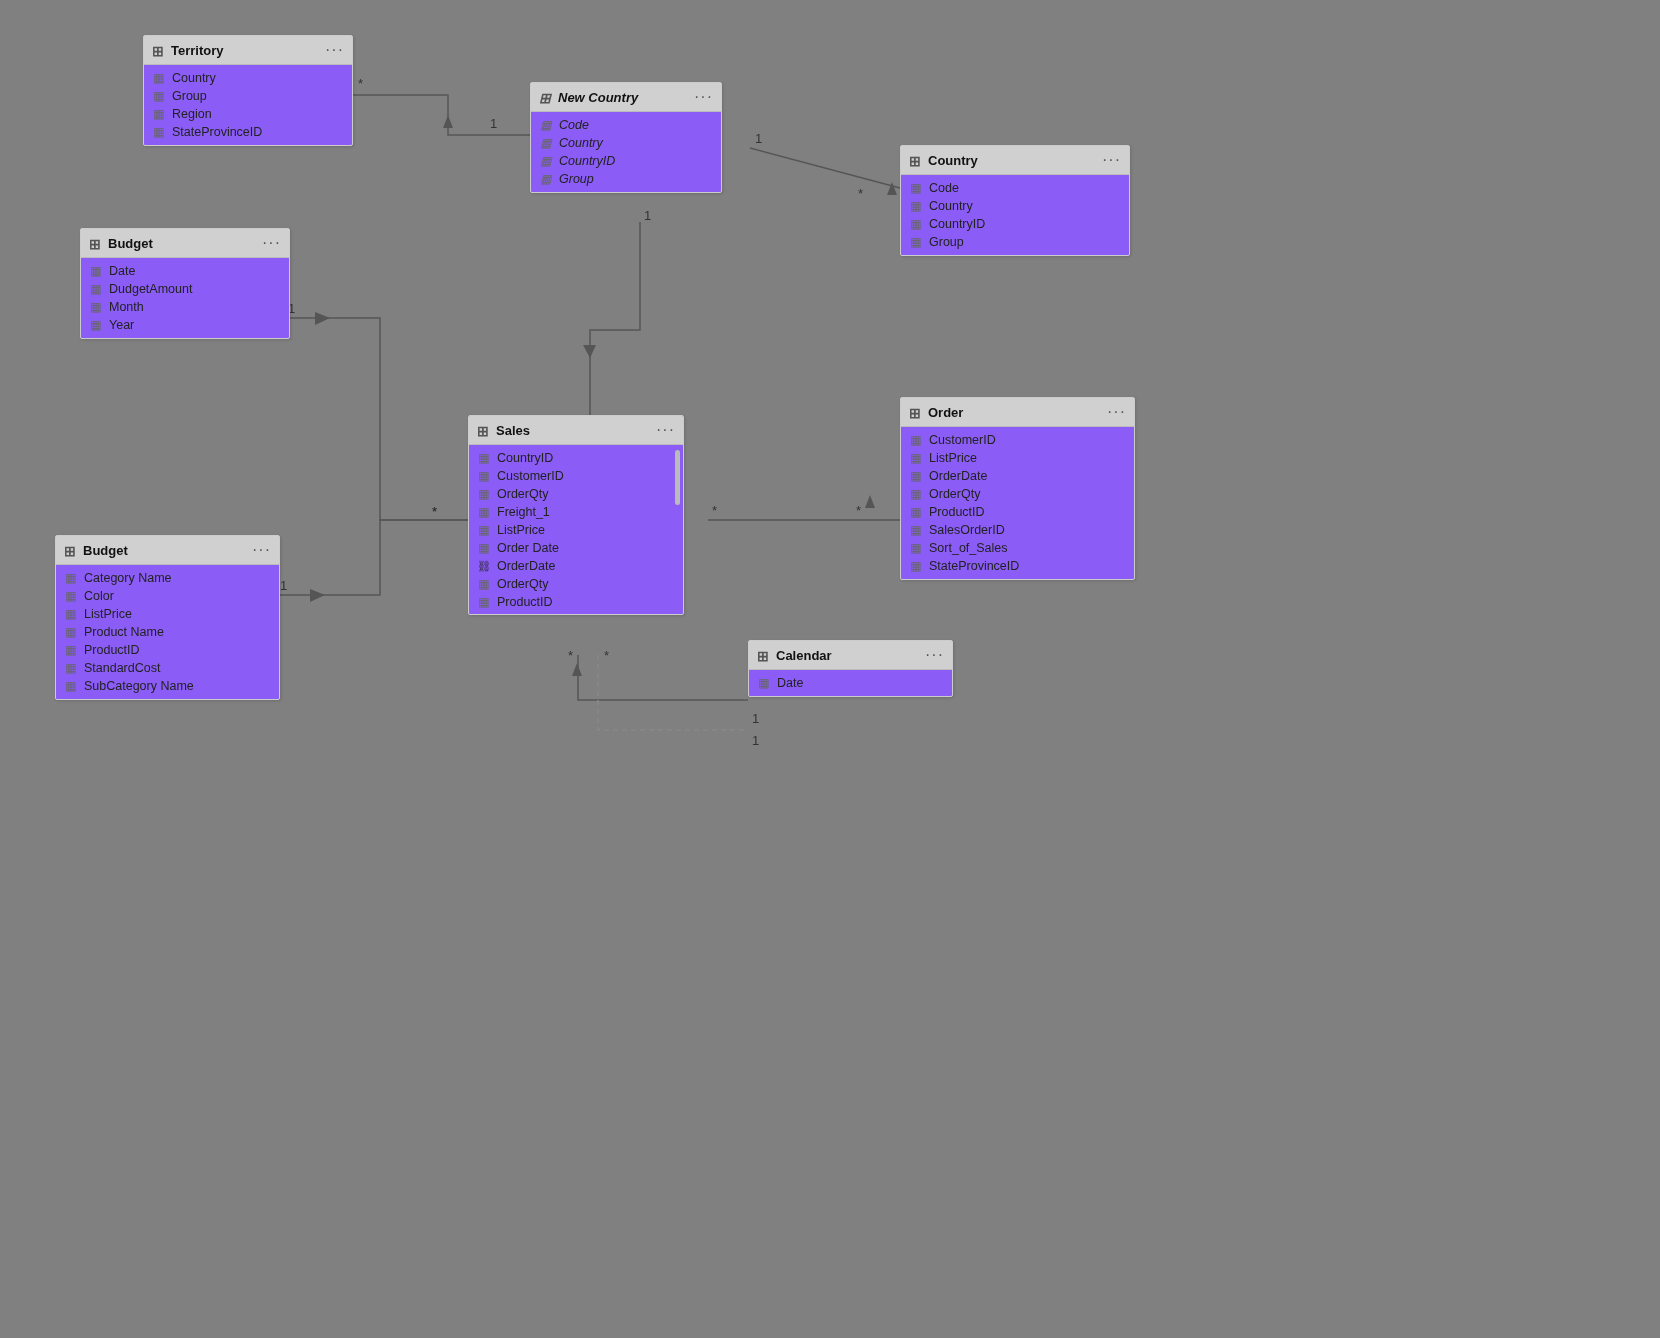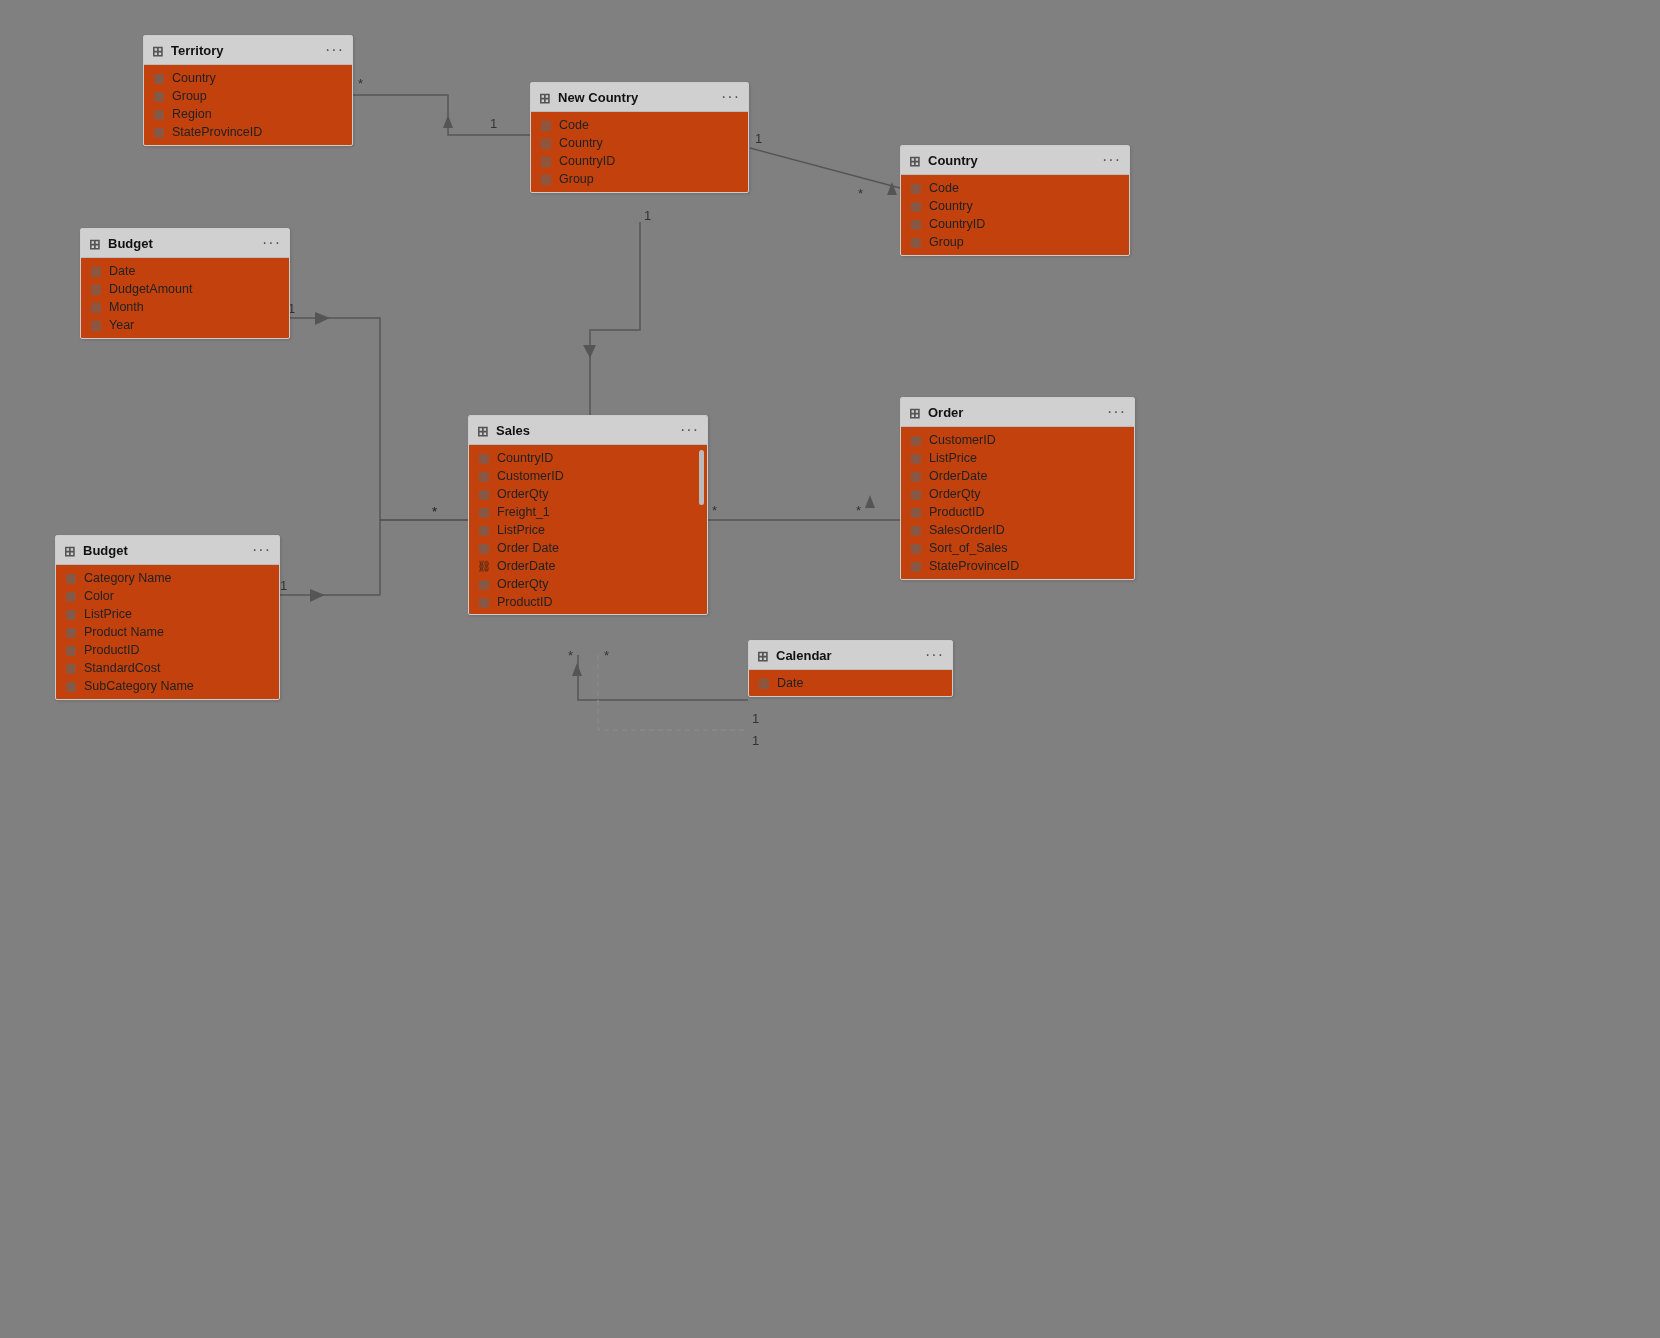--- a/index.html
+++ b/index.html
@@ -15,21 +15,21 @@
 
     .diagram-canvas {
       position: absolute;
       top: 0; left: 0;
       width: 100%; height: 100%;
     }
 
     
     .db-table {
       position: absolute;
-      background: #c2410c;
+      background: #8b5cf6;
       border: 1px solid #ccc;
       border-radius: 2px;
       min-width: 180px;
       box-shadow: 1px 1px 3px rgba(0,0,0,0.15);
     }
 
     .db-table-header {
       background: #d0d0d0;
       padding: 5px 8px;
       display: flex;
@@ -195,21 +195,21 @@
         <span class="field-icon field-icon-grid"></span>
         <span>Region</span>
       </div>
       <div class="db-field">
         <span class="field-icon field-icon-grid"></span>
         <span>StateProvinceID</span>
       </div>
     </div>
   </div>
 
-  <div class="db-table" style="left:530px; top:82px; width:219px;">
+  <div class="db-table" style="left:530px; top:82px; width:192px;font-style:italic;">
     <div class="db-table-header">
       <div class="db-table-title">
         <span class="table-icon"></span>
         <span>New Country</span>
       </div>
       <span class="table-menu">···</span>
     </div>
     <div class="db-table-body">
       <div class="db-field">
         <span class="field-icon field-icon-grid"></span>
@@ -323,21 +323,21 @@
         <span class="field-icon field-icon-grid"></span>
         <span>Sort_of_Sales</span>
       </div>
       <div class="db-field">
         <span class="field-icon field-icon-grid"></span>
         <span>StateProvinceID</span>
       </div>
     </div>
   </div>
 
-  <div class="db-table" style="left:468px; top:415px; width:240px; max-height:200px; overflow:hidden; position:absolute;">
+  <div class="db-table" style="left:468px; top:415px; width:216px; max-height:200px; overflow:hidden; position:absolute;">
     <div class="db-table-header">
       <div class="db-table-title">
         <span class="table-icon"></span>
         <span>Sales</span>
       </div>
       <span class="table-menu">···</span>
     </div>
     <div class="db-table-body" style="position:relative;">
       <div class="db-field">
         <span class="field-icon field-icon-grid"></span>

